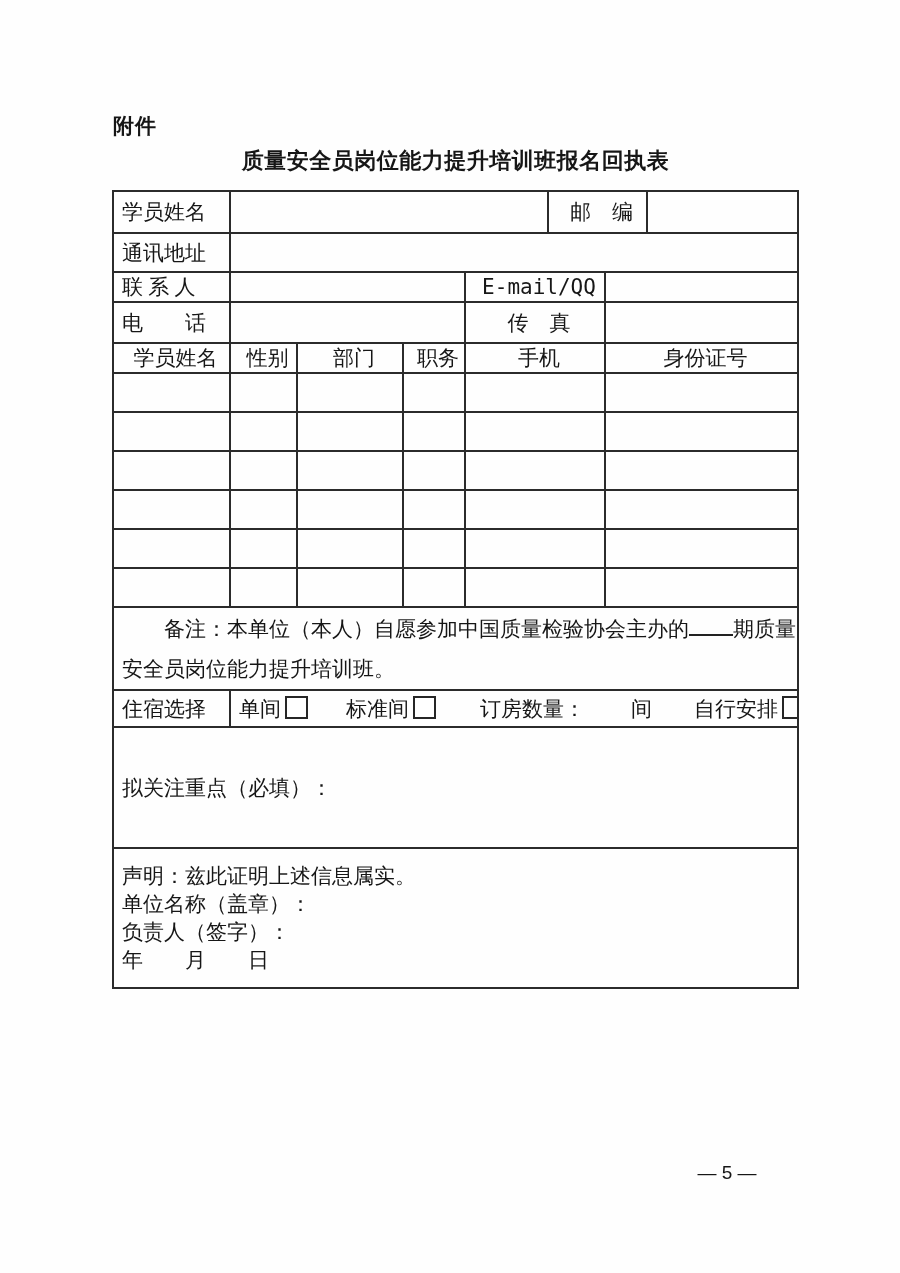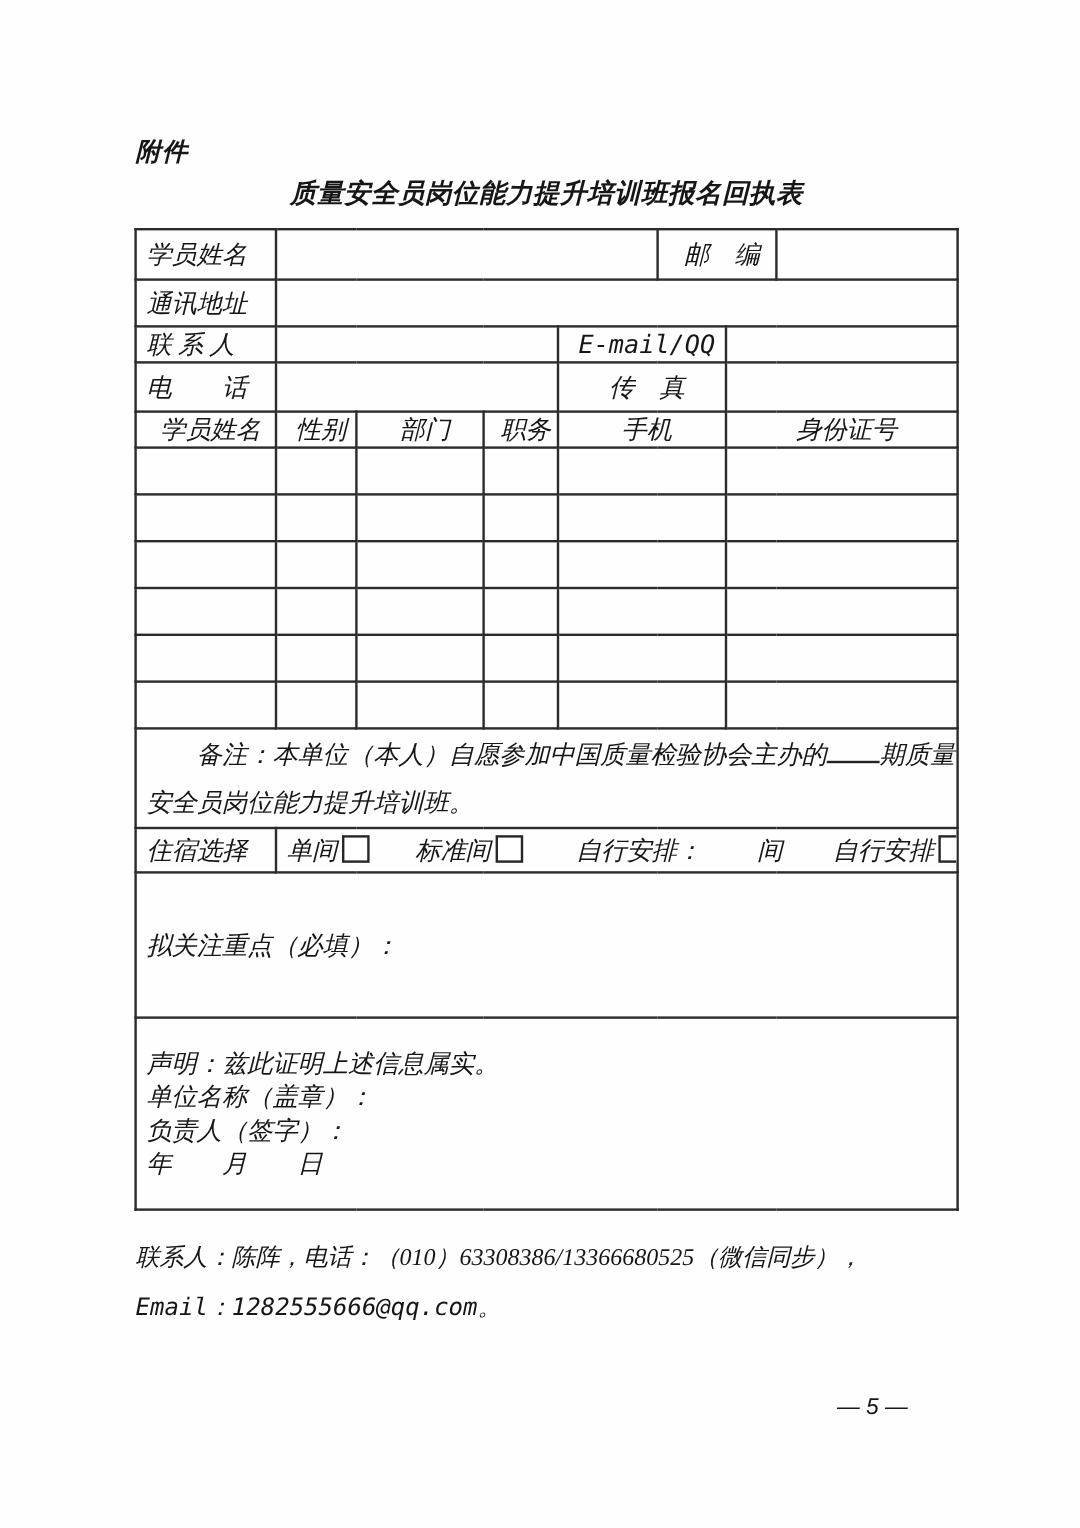--- a/index.html
+++ b/index.html
@@ -4,21 +4,21 @@
 <style>
   html,body{margin:0;padding:0;}
   body{
     width:900px;height:1273px;
     background:#ffffff;
     font-family:"Liberation Serif","DejaVu Serif",serif;
     color:#161616;
     position:relative;
     overflow:hidden;
   }
-  .page{position:absolute;left:0;top:0;width:900px;height:1273px;background:#fefefe;font-style:italic;}
+  .page{position:absolute;left:0;top:0;width:900px;height:1273px;background:#fefefe;}
   .attachment{
     position:absolute;left:113px;top:112px;
     font-family:"Liberation Sans","DejaVu Sans",sans-serif;
     font-weight:bold;font-size:21px;letter-spacing:1px;
   }
   .doc-title{
     position:absolute;left:112px;top:146px;width:687px;margin:0;
     text-align:center;
     font-family:"Liberation Sans","DejaVu Sans",sans-serif;
     font-weight:bold;font-size:22px;letter-spacing:0.5px;
@@ -36,21 +36,21 @@
     overflow:hidden;
   }
   td.lbl{white-space:nowrap;}
   td.center{text-align:center;padding:0;}
   .mono{font-family:"DejaVu Sans Mono","Liberation Mono",monospace;}
   td.email-lbl{font-size:19px;}
   tr.r1{height:42px;} tr.r2{height:39px;} tr.r3{height:20px;}
   tr.r4{height:41px;} tr.r-head{height:28px;margin-left:28px;}
   tr.r-empty{height:39px;}
   tr.r-remark{height:83px;} tr.r-accom{height:37px;}
-  tr.r-focus{height:121px;padding-left:36px;} tr.r-decl{height:160px;}
+  tr.r-focus{height:121px;padding-left:36px;} tr.r-decl{height:140px;}
   td.remark-cell{padding:4px 14px 4px 10px;line-height:40px;}
   td.remark-cell p{margin:0;text-indent:2em;}
   .blank-line{
     display:inline-block;width:44px;height:4px;
     border-bottom:2px solid #222;vertical-align:baseline;
   }
   td.accom-cell{padding-left:13px;white-space:nowrap;}
   .accom-opt{display:inline-block;}
   .g1{margin-right:38px;} .g2{margin-right:44px;} .g3{margin-right:46px;} .g4{margin-right:42px;}
   .checkbox{
@@ -180,37 +180,33 @@
       </tbody>
     <tbody>
       <tr class="r-remark">
         <td colspan="8" class="remark-cell">
           <p><span>备注：</span><span>本单位（本人）自愿参加中国质量检验协会主办的</span><span class="blank-line"></span><span>期质量安全员岗位能力提升培训班。</span></p>
         </td>
       </tr>
       <tr class="r-accom">
         <td class="lbl">住宿选择</td>
         <td colspan="7" class="accom-cell">
-          <span class="accom-opt g1"><span>单间</span><span class="checkbox"></span></span><span class="accom-opt g2"><span>标准间</span><span class="checkbox"></span></span><span class="accom-opt g3">自行安排：</span><span class="accom-opt g4">间</span><span class="accom-opt"><span>自行安排</span><span class="checkbox"></span></span>
+          <span class="accom-opt g1"><span>单间</span><span class="checkbox"></span></span><span class="accom-opt g2"><span>标准间</span><span class="checkbox"></span></span><span class="accom-opt g3">订房数量：</span><span class="accom-opt g4">间</span><span class="accom-opt"><span>自行安排</span><span class="checkbox"></span></span>
         </td>
       </tr>
       <tr class="r-focus">
         <td colspan="8" class="focus-cell">拟关注重点（必填）：</td>
       </tr>
       <tr class="r-decl">
         <td colspan="8" class="decl-cell">
           <p class="decl-statement">声明：兹此证明上述信息属实。</p>
           <p class="decl-seal">单位名称（盖章）：</p>
           <p class="decl-sign">负责人（签字）：</p>
           <p class="decl-date">年　　月　　日</p>
         </td>
       </tr>
     </tbody>
   </table>
 
-  <div class="footer-contact">
-    <p>联系人：陈阵，电话：（010）63308386/13366680525（微信同步），</p>
-    <p class="mono">Email：1282555666@qq.com。</p>
-  </div>
 
   <div class="page-number">— 5 —</div>
 
 </div>
 
 </body></html>

